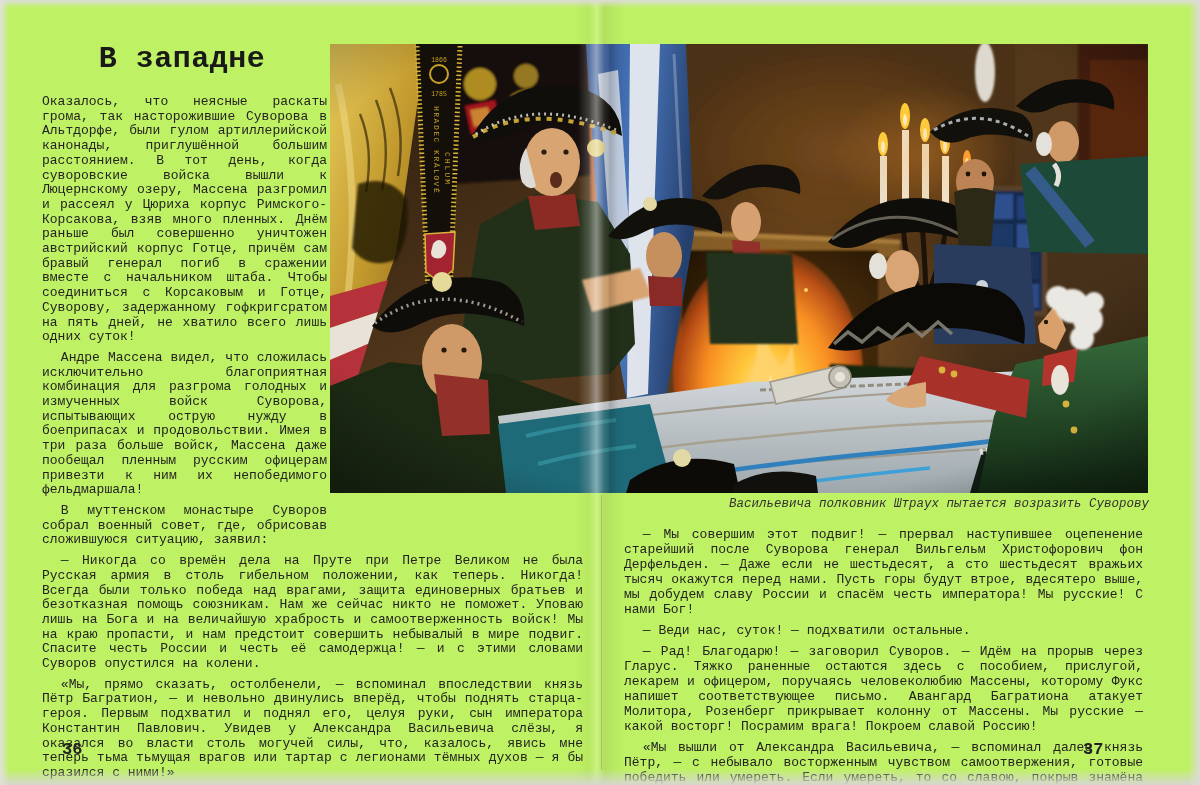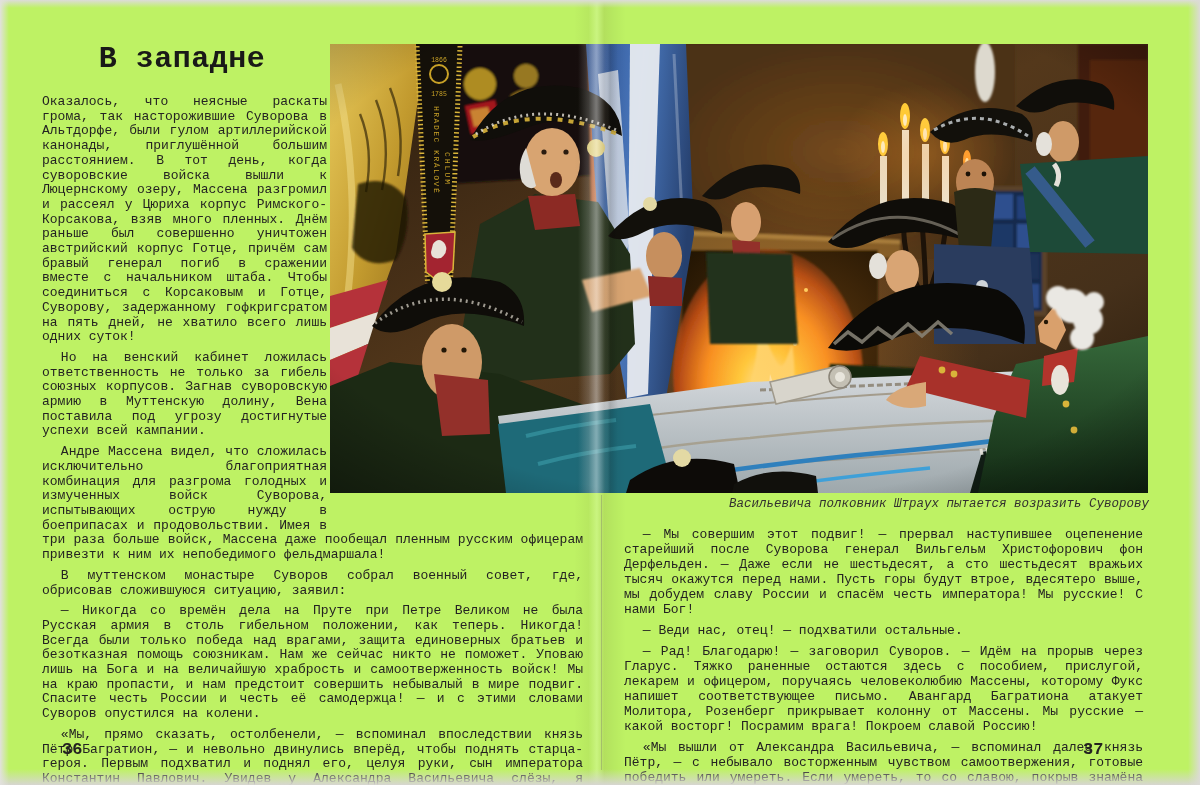--- a/index.html
+++ b/index.html
@@ -335,34 +335,33 @@
 
     <rect x="248" y="0" width="40" height="449" fill="url(#gutterlight)"></rect>
     <rect x="0" y="0" width="818" height="449" fill="url(#vignette)"></rect>
   </svg>
 
   <div>
     <h1 class="chapter-title">В западне</h1>
     <div class="left-text">
       <div class="img-spacer"></div>
       <p class="noindent">Оказалось, что неясные раскаты грома, так насторожившие Суворова в Альтдорфе, были гулом артиллерийской канонады, приглушённой большим расстоянием. В тот день, когда суворовские войска вышли к Люцернскому озеру, Массена разгромил и рассеял у Цюриха корпус Римского-Корсакова, взяв много пленных. Днём раньше был совершенно уничтожен австрийский корпус Готце, причём сам бравый генерал погиб в сражении вместе с начальником штаба. Чтобы соединиться с Корсаковым и Готце, Суворову, задержанному гофкригсратом на пять дней, не хватило всего лишь одних суток!</p>
-      <p>Но на венский кабинет ложилась ответственность не только за гибель союзных корпусов. Загнав суворовскую армию в Муттенскую долину, Вена поставила под угрозу достигнутые успехи всей кампании.</p>
       <p>Андре Массена видел, что сложилась исключительно благоприятная комбинация для разгрома голодных и измученных войск Суворова, испытывающих острую нужду в боеприпасах и продовольствии. Имея в три раза больше войск, Массена даже пообещал пленным русским офицерам привезти к ним их непобедимого фельдмаршала!</p>
       <p>В муттенском монастыре Суворов собрал военный совет, где, обрисовав сложившуюся ситуацию, заявил:</p>
       <p>— Никогда со времён дела на Пруте при Петре Великом не была Русская армия в столь гибельном положении, как теперь. Никогда! Всегда были только победа над врагами, защита единоверных братьев и безотказная помощь союзникам. Нам же сейчас никто не поможет. Уповаю лишь на Бога и на величайшую храбрость и самоотверженность войск! Мы на краю пропасти, и нам предстоит совершить небывалый в мире подвиг. Спасите честь России и честь её самодержца! — и с этими словами Суворов опустился на колени.</p>
       <p>«Мы, прямо сказать, остолбенели, — вспоминал впоследствии князь Пётр Багратион, — и невольно двинулись вперёд, чтобы поднять старца-героя. Первым подхватил и поднял его, целуя руки, сын императора Константин Павлович. Увидев у Александра Васильевича слёзы, я оказался во власти столь могучей силы, что, казалось, явись мне теперь тьма тьмущая врагов или тартар с легионами тёмных духов — я бы сразился с ними!»</p>
     </div>
     <div class="page-num n36">36</div>
   </div>
 
   <div>
     <div class="caption">Васильевича полковник Штраух пытается возразить Суворову</div>
     <div class="right-text">
       <p>— Мы совершим этот подвиг! — прервал наступившее оцепенение старейший после Суворова генерал Вильгельм Христофорович фон Дерфельден. — Даже если не шестьдесят, а сто шестьдесят вражьих тысяч окажутся перед нами. Пусть горы будут втрое, вдесятеро выше, мы добудем славу России и спасём честь императора! Мы русские! С нами Бог!</p>
-      <p>— Веди нас, отец! — подхватили остальные.</p>
+      <p>— Веди нас, суток! — подхватили остальные.</p>
       <p>— Рад! Благодарю! — заговорил Суворов. — Идём на прорыв через Гларус. Тяжко раненные остаются здесь с пособием, прислугой, лекарем и офицером, поручаясь человеколюбию Массены, которому Фукс напишет соответствующее письмо. Авангард Багратиона атакует Молитора, Розенберг прикрывает колонну от Массены. Мы русские — какой восторг! Посрамим врага! Покроем славой Россию!</p>
       <p>«Мы вышли от Александра Васильевича, — вспоминал далее князь Пётр, — с небывало восторженным чувством самоотвержения, готовые победить или умереть. Если умереть, то со славою, покрыв знамёна русских полков своими телами. И сделали всё по духу, по совести, потому что мы русские!»</p>
     </div>
     <div class="page-num n37">37</div>
   </div>
 
   <div class="gutter"></div>
   <div class="gutter-line"></div>
 
   <div class="edge-top"></div>

